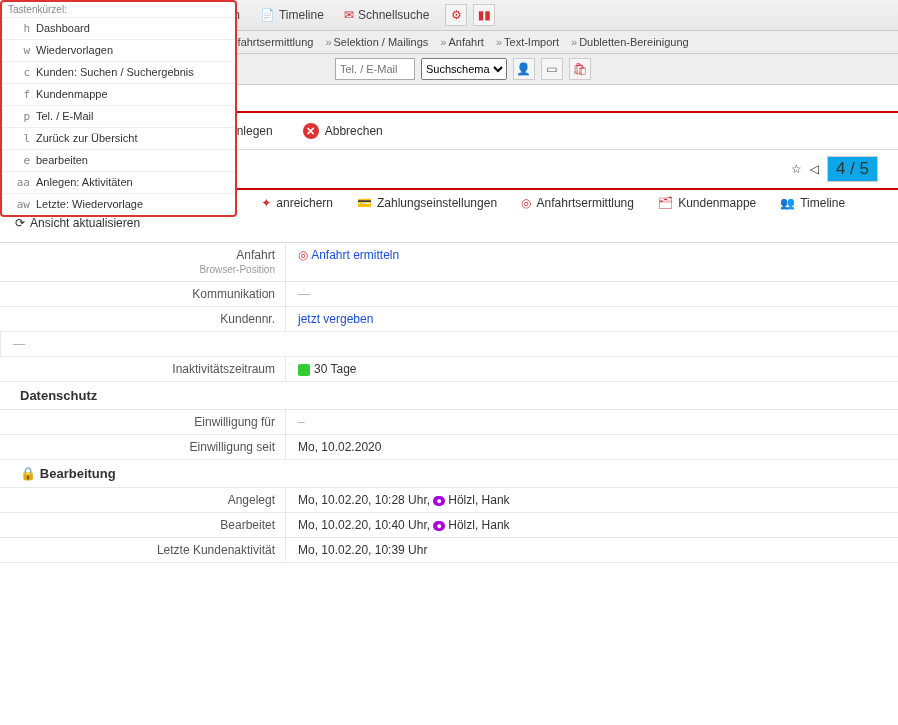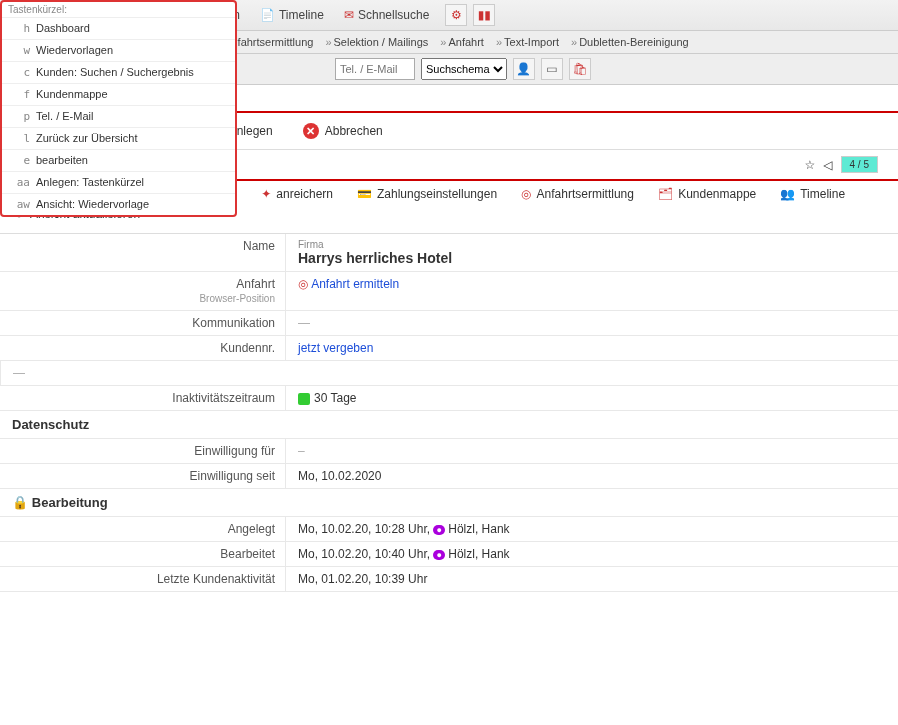--- a/index.html
+++ b/index.html
@@ -127,24 +127,24 @@
 }
 
 .righttools {
   display: flex;
   justify-content: flex-end;
   align-items: center;
   padding: 6px 20px;
 }
 .righttools span { margin-left: 8px; cursor: pointer; }
 .pagecount {
-  background: #5eead4;
+  background: #0ea5e9;
   border: 1px solid #ccc;
   padding: 2px 8px;
-  font-size: 10px;
+  font-size: 17px;
 }
 
 .toolbar2 {
   border-top: 2px solid #c00;
   padding: 6px 15px;
   display: flex;
   flex-wrap: wrap;
   align-items: center;
   font-size: 12px;
 }
@@ -170,21 +170,21 @@
 }
 .dlabel .sub { color: #999; font-size: 10px; }
 .dval {
   flex: 1;
   border-left: 1px solid #e8e8e8;
   padding: 5px 12px;
 }
 .section-hdr {
   font-weight: bold;
   font-size: 13px;
-  padding: 6px 12px;
+  padding: 6px 20px;
   border-bottom: 1px solid #e8e8e8;
 }
 .smalltag { color: #888; font-size: 10px; }
 .link { color: #1d4ed8; cursor: pointer; }
 .dash { color: #aaa; }
 .greenbox { display:inline-block; width:12px; height:12px; background:#3c3; border-radius:2px; margin-right:4px; vertical-align:middle; }
 .userpill { background:#a0d; color:#fff; border-radius:7px; padding:0 3px; font-size:9px; }
 </style>
 </head>
 <body>
@@ -258,25 +258,25 @@
   <div class="row">
       <span class="key">l</span>
       <span class="lbl">Zurück zur Übersicht</span>
     </div>
   <div class="row">
       <span class="key">e</span>
       <span class="lbl">bearbeiten</span>
     </div>
   <div class="row">
       <span class="key">aa</span>
-      <span class="lbl">Anlegen: Tastenkürzel</span>
+      <span class="lbl">Anlegen: Aktivitäten</span>
     </div>
   <div class="row">
       <span class="key">aw</span>
-      <span class="lbl">Ansicht: Wiedervorlage</span>
+      <span class="lbl">Letzte: Wiedervorlage</span>
     </div>
 </div>
 
 <div class="breadcrumb">
   <span>emofirma</span>
 </div>
 
 <div class="actionbar">
   <div class="abtn" style="margin-left:210px;">
     <span>anlegen</span>
@@ -324,27 +324,20 @@
     </span>
   <div style="flex-basis:100%;"></div>
   <span class="tbtn">
       <span class="ticn">⟳</span>
       <span>Ansicht aktualisieren</span>
     </span>
 </div>
 
 <div class="details">
 
-  <div class="drow">
-    <div class="dlabel">Name</div>
-    <div class="dval">
-      <div class="smalltag">Firma</div>
-      <div style="font-weight:bold; font-size:14px;">Harrys herrliches Hotel</div>
-    </div>
-  </div>
 
 
   <div class="drow">
     <div class="dlabel">
       <span>Anfahrt</span><br>
       <span class="sub">Browser-Position</span>
     </div>
     <div class="dval">
       <span style="color:#c33;">◎</span>
       <span class="link">Anfahrt ermitteln</span>
@@ -400,16 +393,16 @@
     <div class="dlabel">Bearbeitet</div>
     <div class="dval">
       <span>Mo, 10.02.20, 10:40 Uhr,</span>
       <span class="userpill">●</span>
       <span>Hölzl, Hank</span>
     </div>
   </div>
 
   <div class="drow">
     <div class="dlabel">Letzte Kundenaktivität</div>
-    <div class="dval">Mo, 01.02.20, 10:39 Uhr</div>
+    <div class="dval">Mo, 10.02.20, 10:39 Uhr</div>
   </div>
 
 </div>
 
 </body></html>

